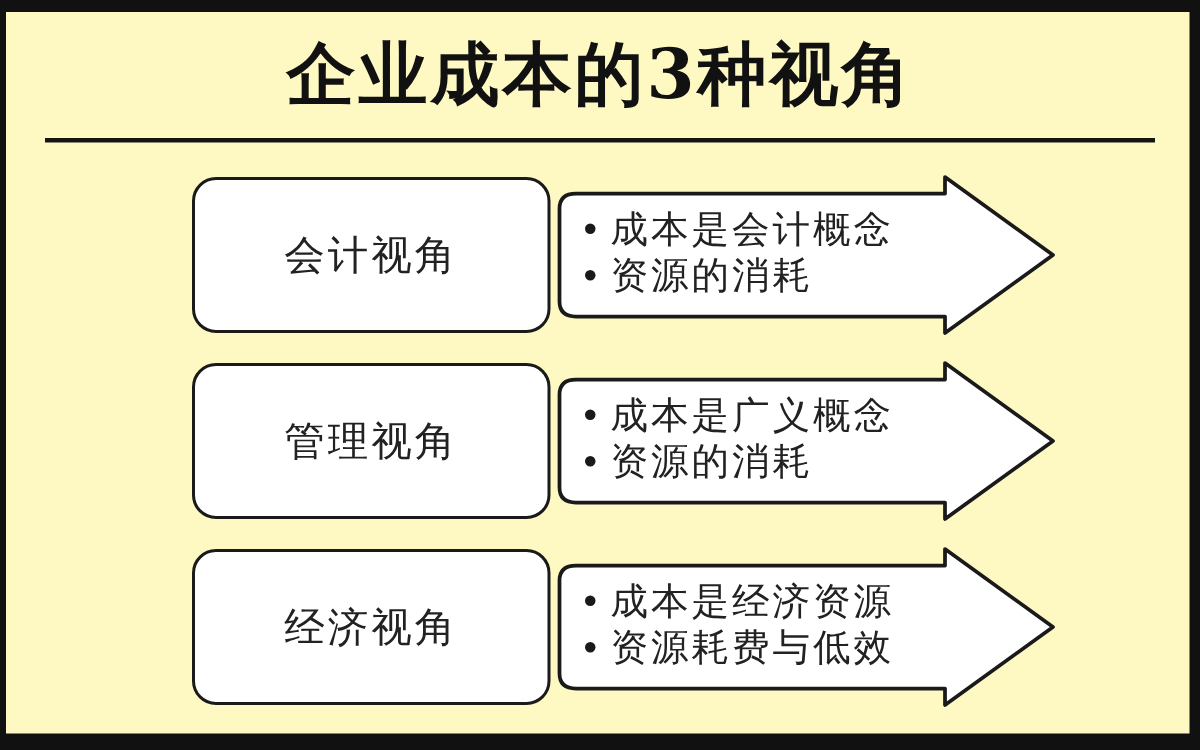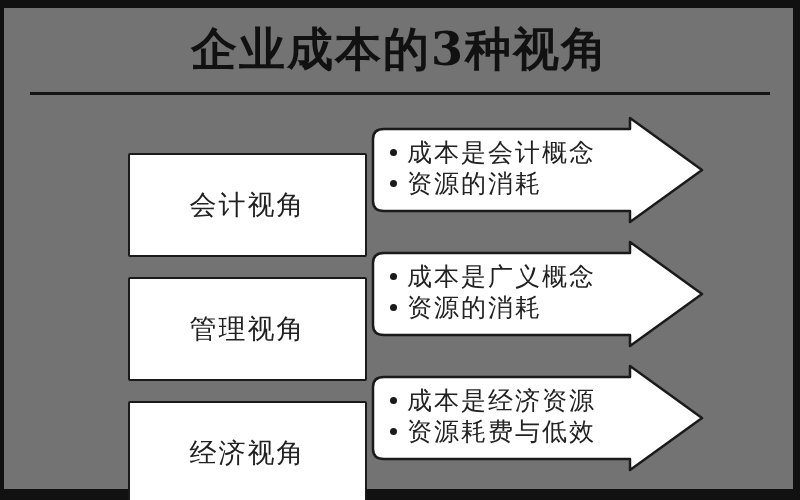--- a/index.html
+++ b/index.html
@@ -1,18 +1,18 @@
 <!DOCTYPE html>
 <html><head>
 <meta charset="utf-8">
 <style>
   html,body{margin:0;padding:0;}
   body{font-family:"DejaVu Sans",sans-serif;background:#888;}
   .page{
-    position:relative;width:800px;height:500px;background:#737373;
+    position:relative;width:800px;height:500px;background:#fef9c3;
     overflow:hidden;
   }
   
   .frame-top{position:absolute;left:0;top:0;width:800px;height:8px;background:#111;}
   .frame-bottom{position:absolute;left:0;top:489px;width:800px;height:11px;background:#111;}
   .frame-left{position:absolute;left:0;top:0;width:4px;height:500px;background:#111;}
   .frame-right{position:absolute;left:793px;top:0;width:7px;height:500px;background:#111;}
 
   .title{
     position:absolute;left:0;top:14px;width:800px;height:72px;
@@ -24,22 +24,22 @@
     position:absolute;left:30px;top:92px;width:740px;height:3px;background:#141414;
   }
 
   .row{position:absolute;left:0;width:800px;height:112px;}
   .row1{top:114px;} 
   .row2{top:238px;} 
   .row3{top:362px;} 
 
   .perspective-box{
     position:absolute;left:128px;top:4px;width:239px;height:104px;
-    box-sizing:border-box;border:2.5px solid #1a1a1a;border-radius:2px;
-    background:#fff;display:flex;align-items:center;justify-content:center;margin-top:35px;
+    box-sizing:border-box;border:2.5px solid #1a1a1a;border-radius:16px;
+    background:#fff;display:flex;align-items:center;justify-content:center;
   }
   .perspective-label{
     font-size:27px;letter-spacing:2px;color:#222;font-weight:400;
   }
 
   .arrow-svg{position:absolute;left:368px;top:0;width:340px;height:112px;}
 
   .bullets{
     position:absolute;left:390px;top:23px;width:250px;
   }

